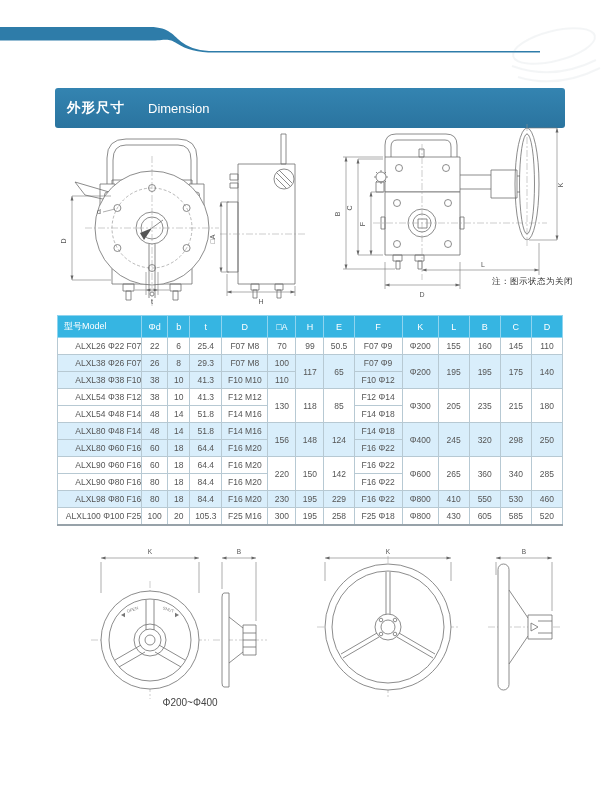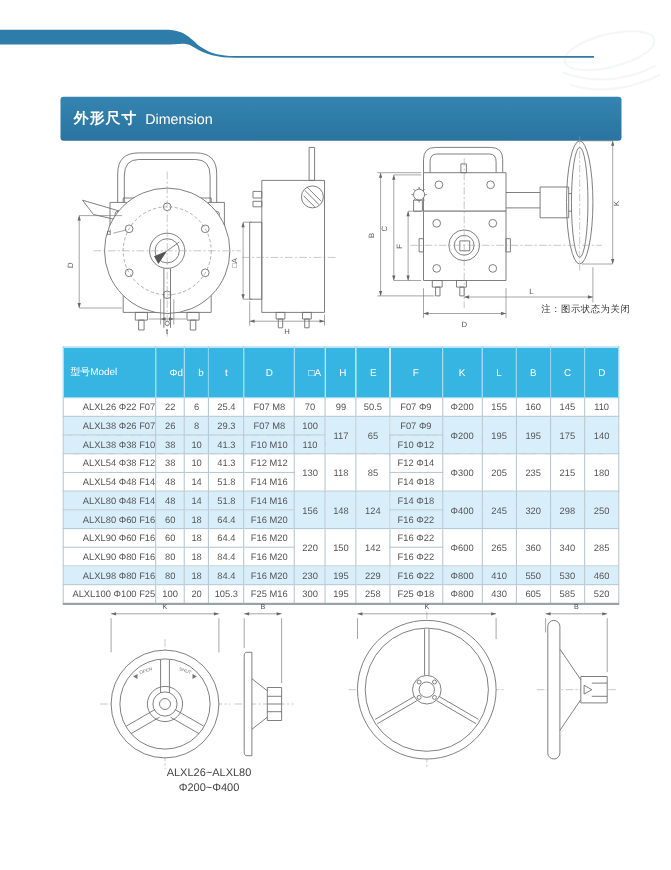--- a/index.html
+++ b/index.html
@@ -11,21 +11,21 @@
   
   #header-band{left:0;top:0;}
   
   .title-bar{
     left:55px;top:88px;width:510px;height:40px;border-radius:3px;
     background:linear-gradient(180deg,#3484b1 0%,#2a749f 100%);
     display:flex;align-items:center;padding-left:12px;box-sizing:border-box;
     color:#fff;
   }
   .title-zh{font-weight:bold;font-size:13.5px;letter-spacing:1px;}
-  .title-en{font-size:13px;margin-left:7px;}
+  .title-en{font-size:13px;margin-left:23px;}
   
   svg line,svg path,svg rect,svg circle,svg ellipse{vector-effect:non-scaling-stroke;}
   .draw{stroke:#6e6e6e;stroke-width:0.8;fill:none;}
   .fillw{fill:#ffffff;}
   .dim,.ext{stroke:#777;stroke-width:0.6;fill:none;}
   .cl{stroke:#9a9a9a;stroke-width:0.5;stroke-dasharray:7 2 2 2;fill:none;}
   .dash{stroke:#8a8a8a;stroke-width:0.6;stroke-dasharray:3 2;fill:none;}
   .lbl{font-family:"Liberation Sans",sans-serif;font-size:7px;fill:#555;}
   .lbl-s{font-family:"Liberation Sans",sans-serif;font-size:6.5px;fill:#555;}
   .lbl-t{font-family:"Liberation Sans",sans-serif;font-size:4.2px;fill:#777;}
@@ -38,21 +38,21 @@
     white-space:nowrap;letter-spacing:1px;text-align:center;pointer-events:none;
   }
   
   .tbl-wrap{left:57px;top:315px;}
   table{
     border-collapse:collapse;table-layout:fixed;width:506px;
     font-size:8.5px;color:#555;border:1px solid #93aab6;border-bottom:2px solid #97a2a9;
   }
   th{
     background:#36b5e2;color:#fff;font-weight:normal;font-size:9px;height:21px;
-    border:1px solid #8fd4ef;padding:12px;text-align:center;overflow:hidden;white-space:nowrap;
+    border:1px solid #8fd4ef;padding:0;text-align:center;overflow:hidden;white-space:nowrap;
   }
   th.model{text-align:left;padding-left:6px;}
   td{
     border:1px solid #b7c9d3;height:16px;text-align:center;padding:0;
     overflow:hidden;white-space:nowrap;background:#fff;
   }
   td.model{text-align:right;padding-left:6px;margin-left:36px;}
   tr.shade td{background:#d9eefb;}
   
   .caption{text-align:center;color:#444;font-size:10px;line-height:14px;}
@@ -542,17 +542,16 @@
     <line class="ext" x1="441" y1="17" x2="441" y2="30"></line>
     <line class="ext" x1="497" y1="17" x2="497" y2="66"></line>
     <line class="dim" x1="441" y1="13" x2="497" y2="13"></line>
     <text class="lbl-s" x="469" y="9" text-anchor="middle">B</text>
   <path d="M497,13 L492.5,11.5 L492.5,14.5 Z" fill="#666" stroke="none"></path>
       <path d="M441,13 L445.5,14.5 L445.5,11.5 Z" fill="#666" stroke="none"></path>
     </g>
 </svg>
 
 <div class="abs caption cap-small">
-  <div>ALXL26~ALXL80</div>
   <div>Φ200~Φ400</div>
 </div>
 <div class="abs caption cap-large">
 </div>
 
 </body></html>

